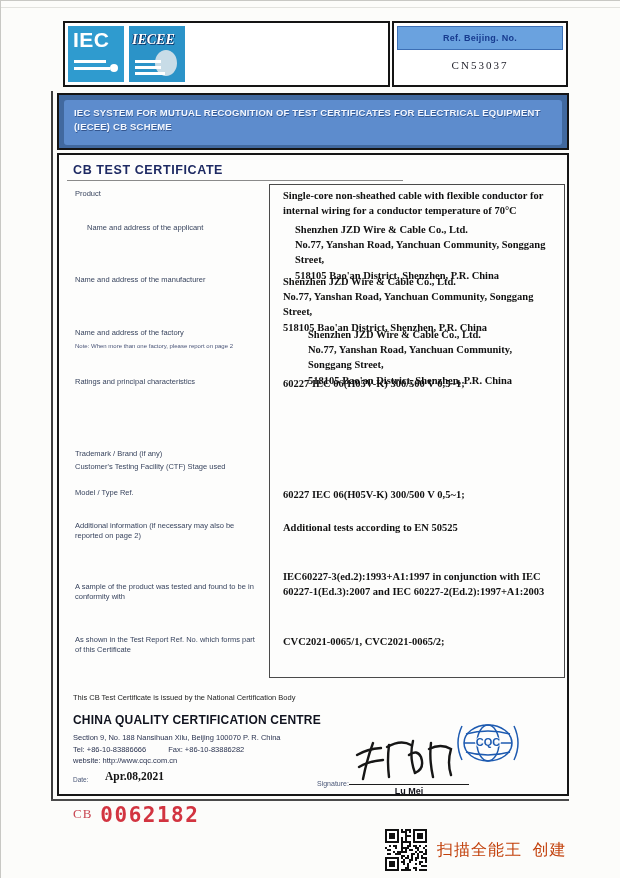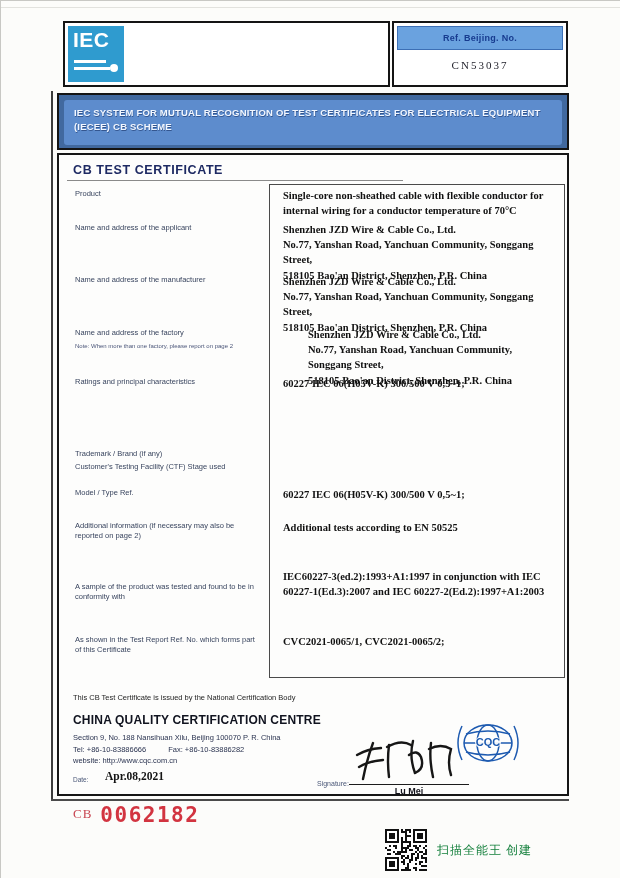--- a/index.html
+++ b/index.html
@@ -37,21 +37,21 @@
   .frame{position:absolute;left:56px;top:152px;width:512px;height:643px;border:2.5px solid #161616;background:#fdfdfc;box-sizing:border-box;}
   .cert-title{position:absolute;left:8px;top:8px;width:330px;padding:0 0 3px 6px;color:#1e2a63;font-weight:bold;
               font-size:12.5px;letter-spacing:0.6px;border-bottom:1.5px solid #8a8a8a;}
   .valuebox{position:absolute;left:210px;top:29px;width:296px;height:494px;border:1.2px solid #4a4a4a;pointer-events:none;box-sizing:border-box;}
   .rows{position:absolute;left:0;top:31px;width:506px;}
   .row{display:flex;}
   .lbl{width:210px;box-sizing:border-box;padding:3px 6px 0 16px;font-size:7.5px;color:#39455f;line-height:1.35;}
   .note{font-size:6px;color:#4a5578;margin-top:4px;}
   .val{flex:1;box-sizing:border-box;padding:2px 10px 0 14px;font-family:"Liberation Serif",serif;font-weight:600;
        font-size:10.5px;color:#111;line-height:1.45;white-space:pre-line;}
-  .r0{height:34px;} .r1{height:52px;} .r2{height:53px;} .r3{height:49px;gap:25px;} .r4{height:46px;}
+  .r0{height:34px;} .r1{height:52px;margin-left:12px;} .r2{height:53px;} .r3{height:49px;gap:25px;} .r4{height:46px;}
   .r5{height:39px;align-items:flex-end;} .r6{height:26px;} .r7{height:33px;} .r8{height:61px;} .r9{height:53px;} .r10{height:46px;}
   .r9 .val{margin-top:-12px;}
   .issued{position:absolute;left:14px;top:538px;font-size:7.5px;color:#242424;}
   
   .ncb{position:absolute;left:14px;top:558px;font-size:12px;font-weight:800;color:#10131f;letter-spacing:0.2px;}
   .addr{position:absolute;left:14px;top:578px;font-size:7.5px;color:#2a3350;}
   .telfax{position:absolute;left:14px;top:590px;font-size:7.5px;color:#2a3350;}
   .telfax span{margin-right:22px;}
   .web{position:absolute;left:14px;top:601px;font-size:7.5px;color:#2a3350;}
   .date-lbl{position:absolute;left:14px;top:621px;font-size:6.5px;color:#4b5878;}
@@ -59,36 +59,43 @@
   .sig-lbl{position:absolute;left:258px;top:625px;font-size:7px;color:#4b5878;}
   .sig-hand{position:absolute;left:292px;top:580px;}
   .sig-line{position:absolute;left:290px;top:629px;width:120px;border-top:1.5px solid #1c1c1c;}
   .sig-name{position:absolute;left:290px;top:631px;width:120px;text-align:center;font-weight:bold;font-size:9px;color:#15151d;}
   .cqc-logo{position:absolute;left:398px;top:564px;}
   
   .cb-stamp{position:absolute;left:72px;top:802px;color:#c43a44;}
   .cb-prefix{font-family:"Liberation Serif",serif;font-size:13px;letter-spacing:1px;vertical-align:4px;color:#c84550;}
   .cb-number{font-family:"DejaVu Sans Mono",monospace;font-weight:bold;font-size:21px;letter-spacing:1.5px;color:#d23440;margin-left:8px;}
   .watermark{position:absolute;left:384px;top:828px;display:flex;align-items:center;gap:10px;}
-  .wm-text{font-size:12px;color:#15803d;font-family:Liberation Serif, serif;letter-spacing:1px;}
+  .wm-text{font-size:16px;color:#c2410c;font-family:Liberation Mono, monospace;letter-spacing:1px;}
 </style>
 </head>
 <body>
 
 <div class="page">
   <div class="scan-line-top"></div>
   <div class="scan-line-left"></div>
   <div class="scan-line-bottom"></div>
 
   <div class="logo-box">
     <div class="iec-square">
       <div class="iec-text">IEC</div>
       <div class="iec-bar b1"></div>
       <div class="iec-bar b2"></div>
       <div class="iec-dot"></div>
+    </div>
+    <div class="iecee-square">
+      <div class="iecee-bulb"></div>
+      <div class="iecee-text">IECEE</div>
+      <div class="iecee-bar b1"></div>
+      <div class="iecee-bar b2"></div>
+      <div class="iecee-bar b3"></div>
     </div>
   </div>
 
   <div class="ref-box">
     <div class="ref-bar">Ref. Beijing. No.</div>
     <div class="ref-val">CN53037</div>
   </div>
 
   <div class="banner">
     <div class="banner-inner">

